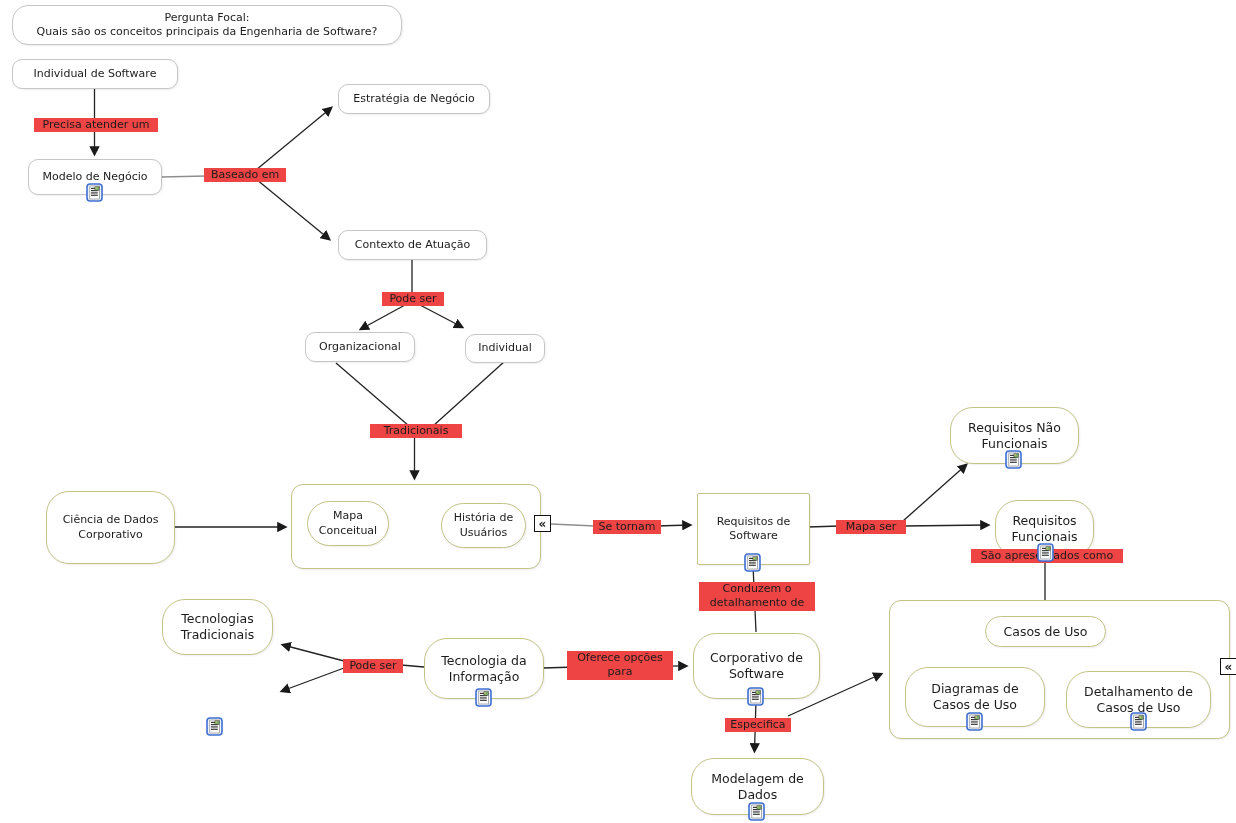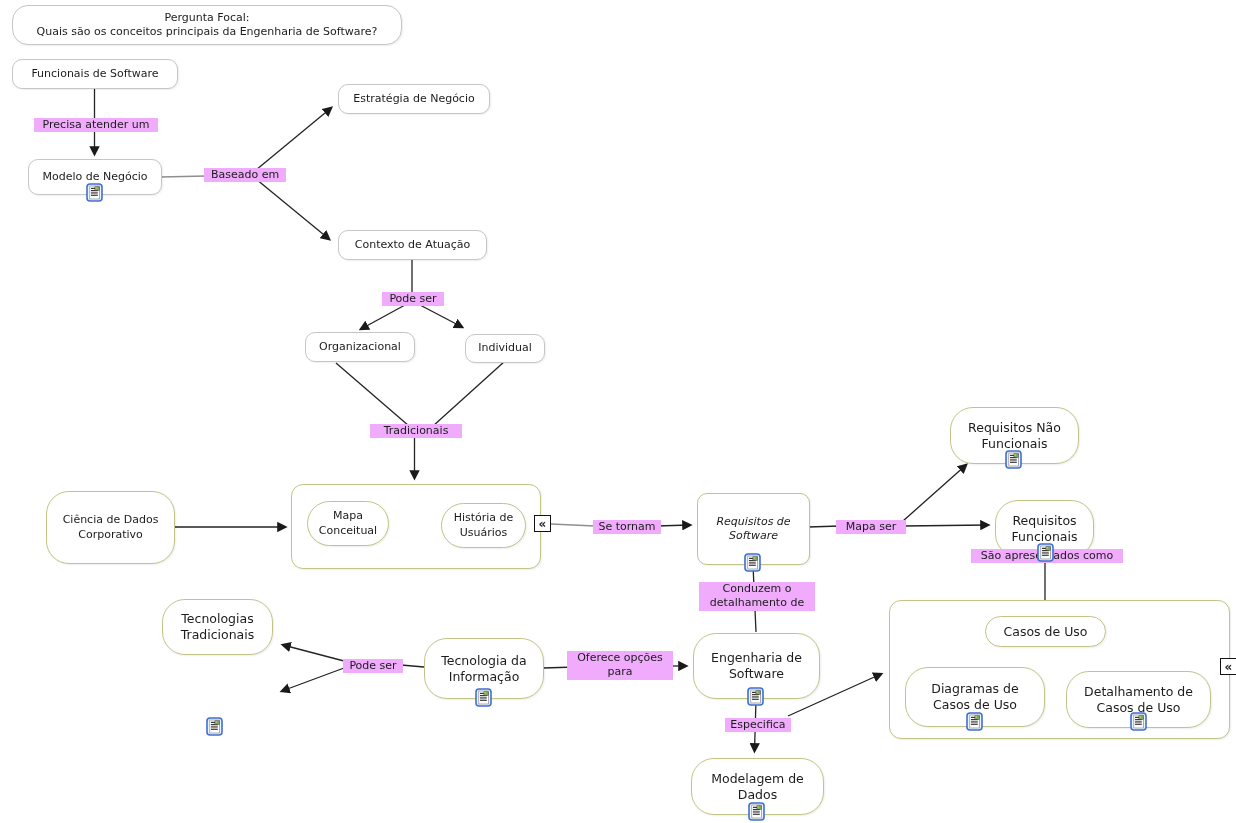--- a/index.html
+++ b/index.html
@@ -9,21 +9,21 @@
   .wire{stroke:#232323;stroke-width:1.3;fill:none;}
   .wire.leader{stroke:#8e8e8e;}
   .node{position:absolute;display:flex;align-items:center;justify-content:center;
         text-align:center;background:#fff;border:1.5px solid #c6c6c6;border-radius:10px;
         font-size:11px;line-height:1.3;white-space:pre-line;
         box-shadow:1px 1px 2px rgba(0,0,0,.07);}
   .node.olive{border:1.8px solid #c3c388;border-radius:23px;}
   .node.lg{font-size:12.5px;line-height:1.28;}
   .group{position:absolute;background:#fff;border:1.8px solid #c3c388;border-radius:12px;
          box-shadow:1px 1px 2px rgba(0,0,0,.07);}
-  .label{position:absolute;background:#f0abfc;text-align:center;font-size:11px;line-height:1.3;
+  .label{position:absolute;background:#ef4444;text-align:center;font-size:11px;line-height:1.3;
          white-space:pre-line;padding:0 1px;}
   .rico{position:absolute;width:17px;height:19px;}
   .collapse{position:absolute;width:17px;height:17px;background:#fff;border:1.6px solid #111;
             display:flex;align-items:center;justify-content:center;font-size:12px;
             font-weight:bold;line-height:1;box-sizing:border-box;}
 </style>
 </head>
 <body>
 
 <div class="canvas">
@@ -59,49 +59,49 @@
     <line class="wire" x1="424" y1="667" x2="401" y2="665"></line>
     <line class="wire" x1="344" y1="661" x2="283" y2="645" marker-end="url(#ah)"></line>
     <line class="wire" x1="344" y1="668" x2="282" y2="691" marker-end="url(#ah)"></line>
   </svg>
 
   <div class="group" style="left:291px;top:484px;width:248px;height:83px;"></div>
   <div class="group" style="left:889px;top:600px;width:339px;height:137px;"></div>
 
   <div class="node" style="left:12px;top:5px;width:388px;height:38px;border-radius:16px;">Pergunta Focal:
 Quais são os conceitos principais da Engenharia de Software?</div>
-  <div class="node" style="left:12px;top:59px;width:164px;height:28px;">Funcionais de Software</div>
+  <div class="node" style="left:12px;top:59px;width:164px;height:28px;">Individual de Software</div>
   <div class="node" style="left:28px;top:159px;width:132px;height:34px;">Modelo de Negócio</div>
   <div class="node" style="left:338px;top:84px;width:150px;height:28px;">Estratégia de Negócio</div>
   <div class="node" style="left:338px;top:230px;width:147px;height:28px;">Contexto de Atuação</div>
   <div class="node" style="left:281px;top:332px;width:108px;height:28px;margin-left:24px;">Organizacional</div>
   <div class="node" style="left:465px;top:334px;width:78px;height:27px;">Individual</div>
 
   <div class="node olive" style="left:46px;top:491px;width:127px;height:71px;">Ciência de Dados
 Corporativo</div>
   <div class="node olive" style="left:307px;top:501px;width:80px;height:43px;">Mapa
 Conceitual</div>
   <div class="node olive" style="left:441px;top:503px;width:83px;height:43px;">História de
 Usuários</div>
-  <div class="node olive" style="left:697px;top:493px;width:111px;height:70px;border-radius:10px;font-style:italic;">Requisitos de
+  <div class="node olive" style="left:697px;top:493px;width:111px;height:70px;border-radius:2px;">Requisitos de
 Software</div>
   <div class="node olive lg" style="left:950px;top:407px;width:127px;height:55px;">Requisitos Não
 Funcionais</div>
   <div class="node olive lg" style="left:995px;top:500px;width:97px;height:55px;">Requisitos
 Funcionais</div>
   <div class="node olive lg" style="left:985px;top:616px;width:119px;height:29px;">Casos de Uso</div>
   <div class="node olive lg" style="left:905px;top:667px;width:138px;height:58px;">Diagramas de
 Casos de Uso</div>
   <div class="node olive lg" style="left:1066px;top:671px;width:143px;height:55px;">Detalhamento de
 Casos de Uso</div>
   <div class="node olive lg" style="left:162px;top:599px;width:109px;height:54px;">Tecnologias
 Tradicionais</div>
   <div class="node olive lg" style="left:424px;top:638px;width:118px;height:59px;">Tecnologia da
 Informação</div>
-  <div class="node olive lg" style="left:693px;top:633px;width:125px;height:64px;">Engenharia de
+  <div class="node olive lg" style="left:693px;top:633px;width:125px;height:64px;">Corporativo de
 Software</div>
   <div class="node olive lg" style="left:691px;top:758px;width:131px;height:55px;">Modelagem de
 Dados</div>
 
   <div class="label" style="left:34px;top:118px;width:122px;">Precisa atender um</div>
   <div class="label" style="left:204px;top:168px;width:80px;">Baseado em</div>
   <div class="label" style="left:382px;top:292px;width:60px;">Pode ser</div>
   <div class="label" style="left:370px;top:424px;width:90px;">Tradicionais</div>
   <div class="label" style="left:593px;top:520px;width:66px;">Se tornam</div>
   <div class="label" style="left:836px;top:520px;width:68px;">Mapa ser</div>

